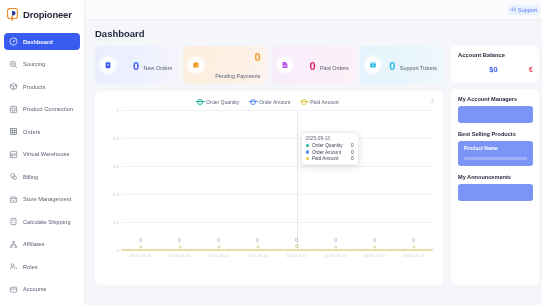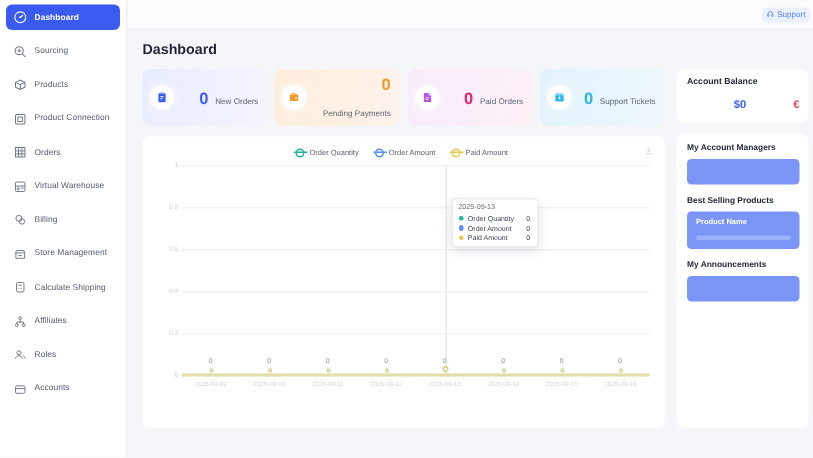--- a/index.html
+++ b/index.html
@@ -200,20 +200,30 @@
     position: absolute; left: 6px; right: 6px; bottom: 6px;
     height: 3px; background: #9cb1f8; border-radius: 2px;
   }
 </style>
 </head>
 <body>
 
 <div id="app">
 
   <aside class="sidebar">
+    <div class="brand">
+      <span class="brand-mark">
+        <svg viewBox="0 0 26 28" width="13" height="14">
+          <rect x="1" y="1" width="20" height="20" rx="5" fill="none" stroke="#f08a24" stroke-width="2.4"></rect>
+          <path d="M7 6h5.5a4.6 4.6 0 0 1 0 9.2H10V6z" fill="#2b3ea8"></path>
+          <rect x="8.6" y="14.5" width="3.1" height="11" rx="1.2" fill="#f08a24"></rect>
+        </svg>
+      </span>
+      <span class="brand-name">Dropioneer</span>
+    </div>
 
     <nav class="nav">
       <div class="nav-item active">
         <span class="ico">
           <svg viewBox="0 0 20 20" fill="none" stroke="#ffffff" stroke-width="1.6">
               <circle cx="10" cy="10" r="8"></circle>
               <path d="M10 10l4-3"></path>
               <circle cx="10" cy="10" r="1.4" fill="#fff" stroke="none"></circle>
             </svg>
         </span>

